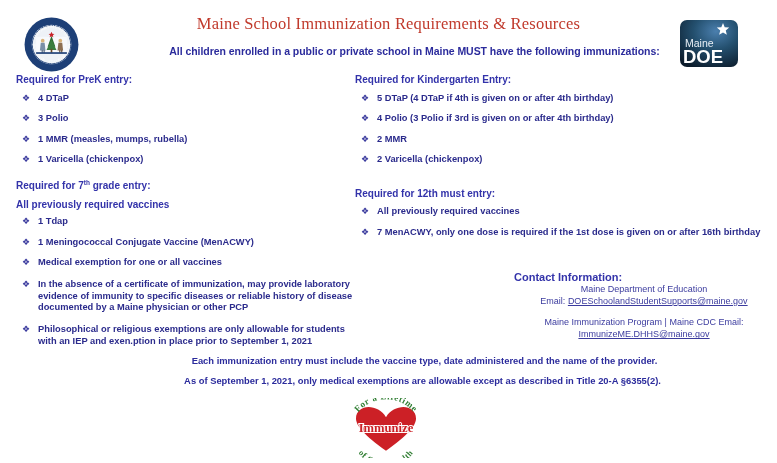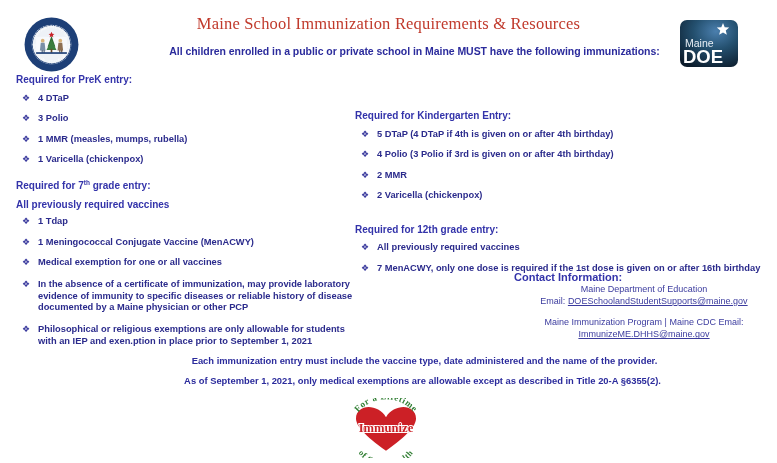--- a/index.html
+++ b/index.html
@@ -24,21 +24,21 @@
     font-size:10.5px;font-weight:bold;color:#2b2b9c;letter-spacing:-.05px;padding-left:26px;
   }
 
   
   .seal{position:absolute;left:24px;top:17px;width:55px;height:55px;}
   
   .doe-logo{position:absolute;left:679px;top:19px;width:60px;height:49px;}
 
   
   .col-left{position:absolute;left:16px;top:74px;width:345px;}
-  .col-right{position:absolute;left:355px;top:74px;width:412px;margin-top:36px;}
+  .col-right{position:absolute;left:355px;top:74px;width:412px;}
 
   .sec-head{
     font-size:10px;font-weight:bold;color:#3333aa;margin:0 0 7px 0;line-height:1.15;
   }
   .sec-head sup{font-size:6.5px;vertical-align:super;}
   .plainline{
     font-size:10px;font-weight:bold;color:#3333aa;margin:0 0 6px 0;line-height:1.15;
   }
   ul.vx{list-style:none;margin:0;padding:0;}
   ul.vx li{
@@ -167,21 +167,21 @@
 
   <div class="col-right">
     <div class="sec-head">Required for Kindergarten Entry:</div>
     <ul class="vx gap-kgx">
       <li><span class="bl">❖</span><span>5 DTaP (4 DTaP if 4th is given on or after 4th birthday)</span></li>
       <li><span class="bl">❖</span><span>4 Polio (3 Polio if 3rd is given on or after 4th birthday)</span></li>
       <li><span class="bl">❖</span><span>2 MMR</span></li>
       <li><span class="bl">❖</span><span>2 Varicella (chickenpox)</span></li>
     </ul>
 
-    <div class="sec-head sec-12th">Required for 12th grade entry:</div>
+    <div class="sec-head sec-12th">Required for 12th must entry:</div>
     <ul class="vx gap-kgx">
       <li><span class="bl">❖</span><span>All previously required vaccines</span></li>
       <li><span class="bl">❖</span><span>7 MenACWY, only one dose is required if the 1st dose is given on or after 16th birthday</span></li>
     </ul>
   </div>
 
   <div class="contact">
     <div class="c-head">Contact Information:</div>
     <div class="c-block">
       <span>Maine Department of Education</span><br>

